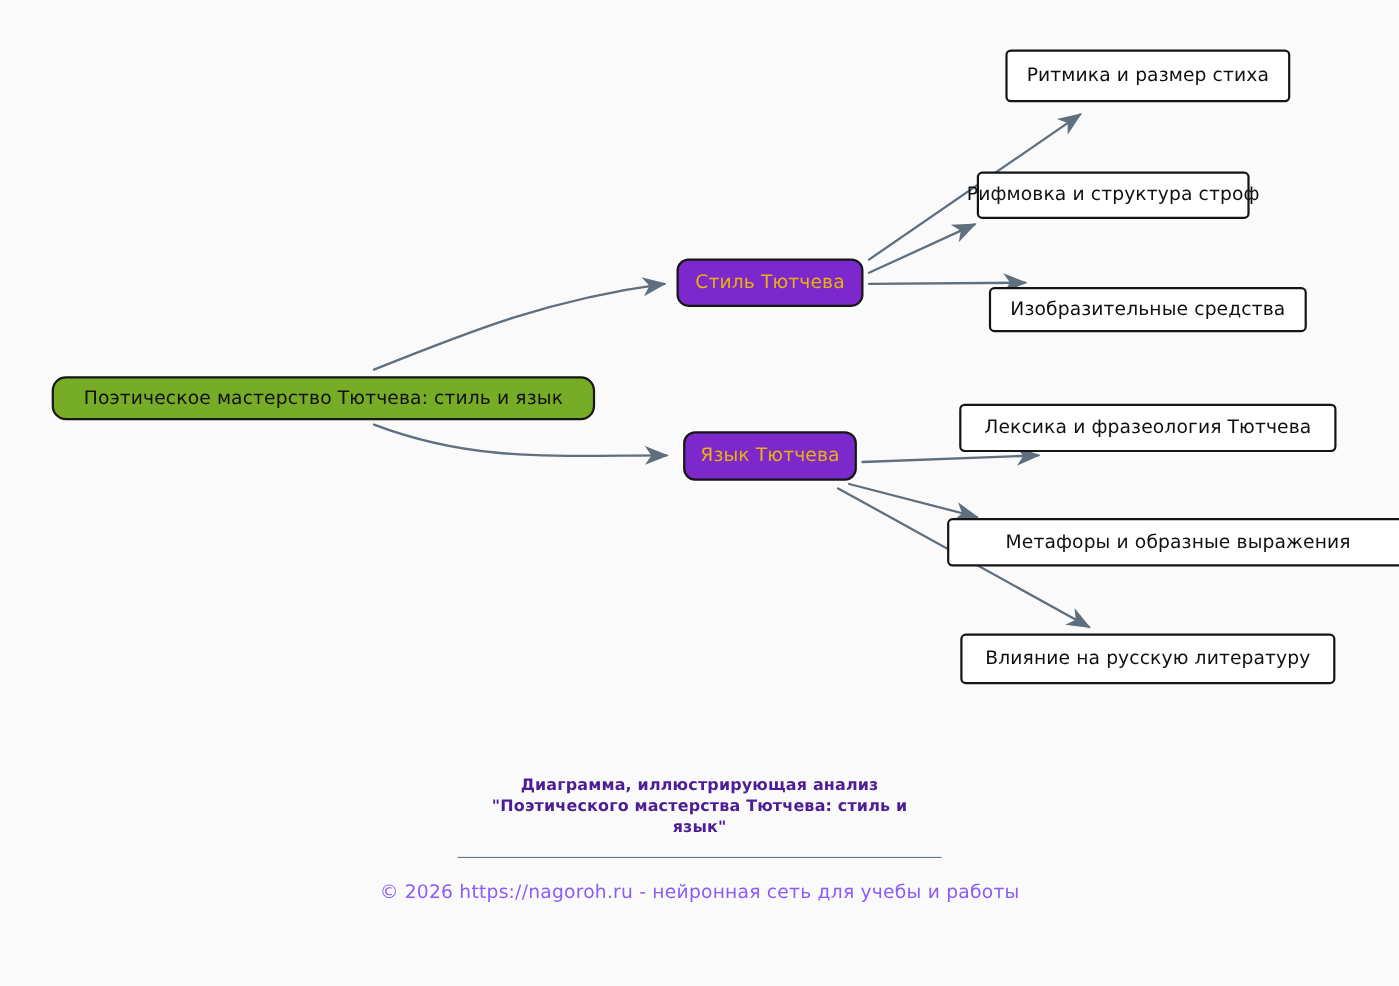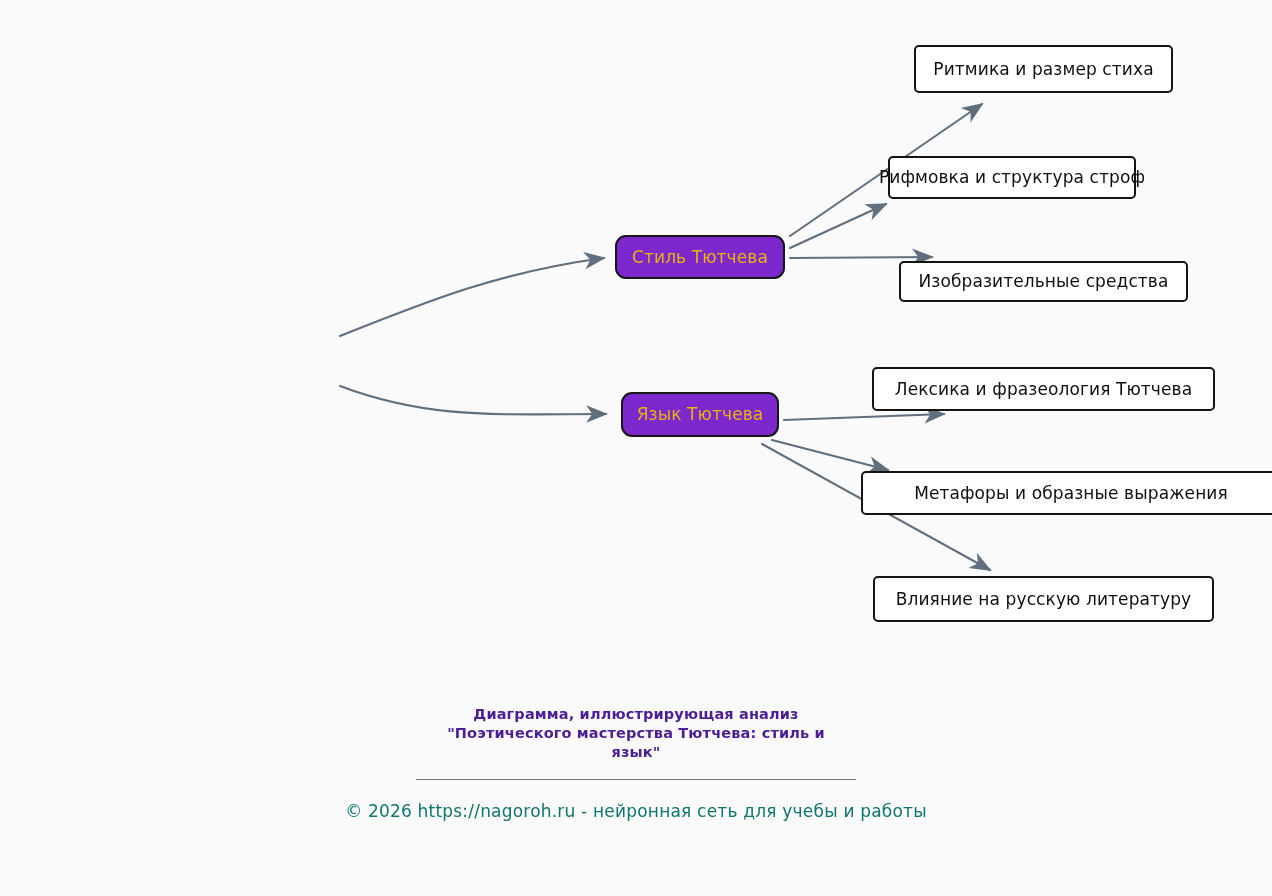--- a/index.html
+++ b/index.html
@@ -73,21 +73,21 @@
   }
   .divider {
     width: 440px;
     height: 0;
     margin: 17px auto 0 auto;
     border-top: 1.5px solid #6b7688;
   }
   .copyright {
     margin-top: 21px;
     font-size: 17px;
-    color: #0f766e;
+    color: #8b5cf6;
     letter-spacing: 0.2px;
   }
 </style>
 </head>
 <body>
 
 <div id="canvas">
 
   <svg class="edge-layer" viewBox="0 0 1272 896" width="1272" height="896" xmlns="http://www.w3.org/2000/svg">
     <defs>
@@ -104,20 +104,23 @@
       <path d="M 790 236 L 982 104" marker-end="url(#arrow)"></path>
       <path d="M 790 248 L 886 204" marker-end="url(#arrow)"></path>
       <path d="M 790 258 L 932 257" marker-end="url(#arrow)"></path>
 
       <path d="M 784 420 L 944 414" marker-end="url(#arrow)"></path>
       <path d="M 772 440 L 888 470" marker-end="url(#arrow)"></path>
       <path d="M 762 444 L 990 570" marker-end="url(#arrow)"></path>
     </g>
   </svg>
 
+  <div class="node root" style="left:47px; top:342px; width:494px; height:40px;">
+    <span>Поэтическое мастерство Тютчева: стиль и язык</span>
+  </div>
 
   <div class="node hub" style="left:615px; top:235px; width:170px; height:44px;">
     <span>Стиль Тютчева</span>
   </div>
 
   <div class="node hub" style="left:621px; top:392px; width:158px; height:45px;">
     <span>Язык Тютчева</span>
   </div>
 
   <div class="node leaf" style="left:914px; top:45px; width:259px; height:48px;">

